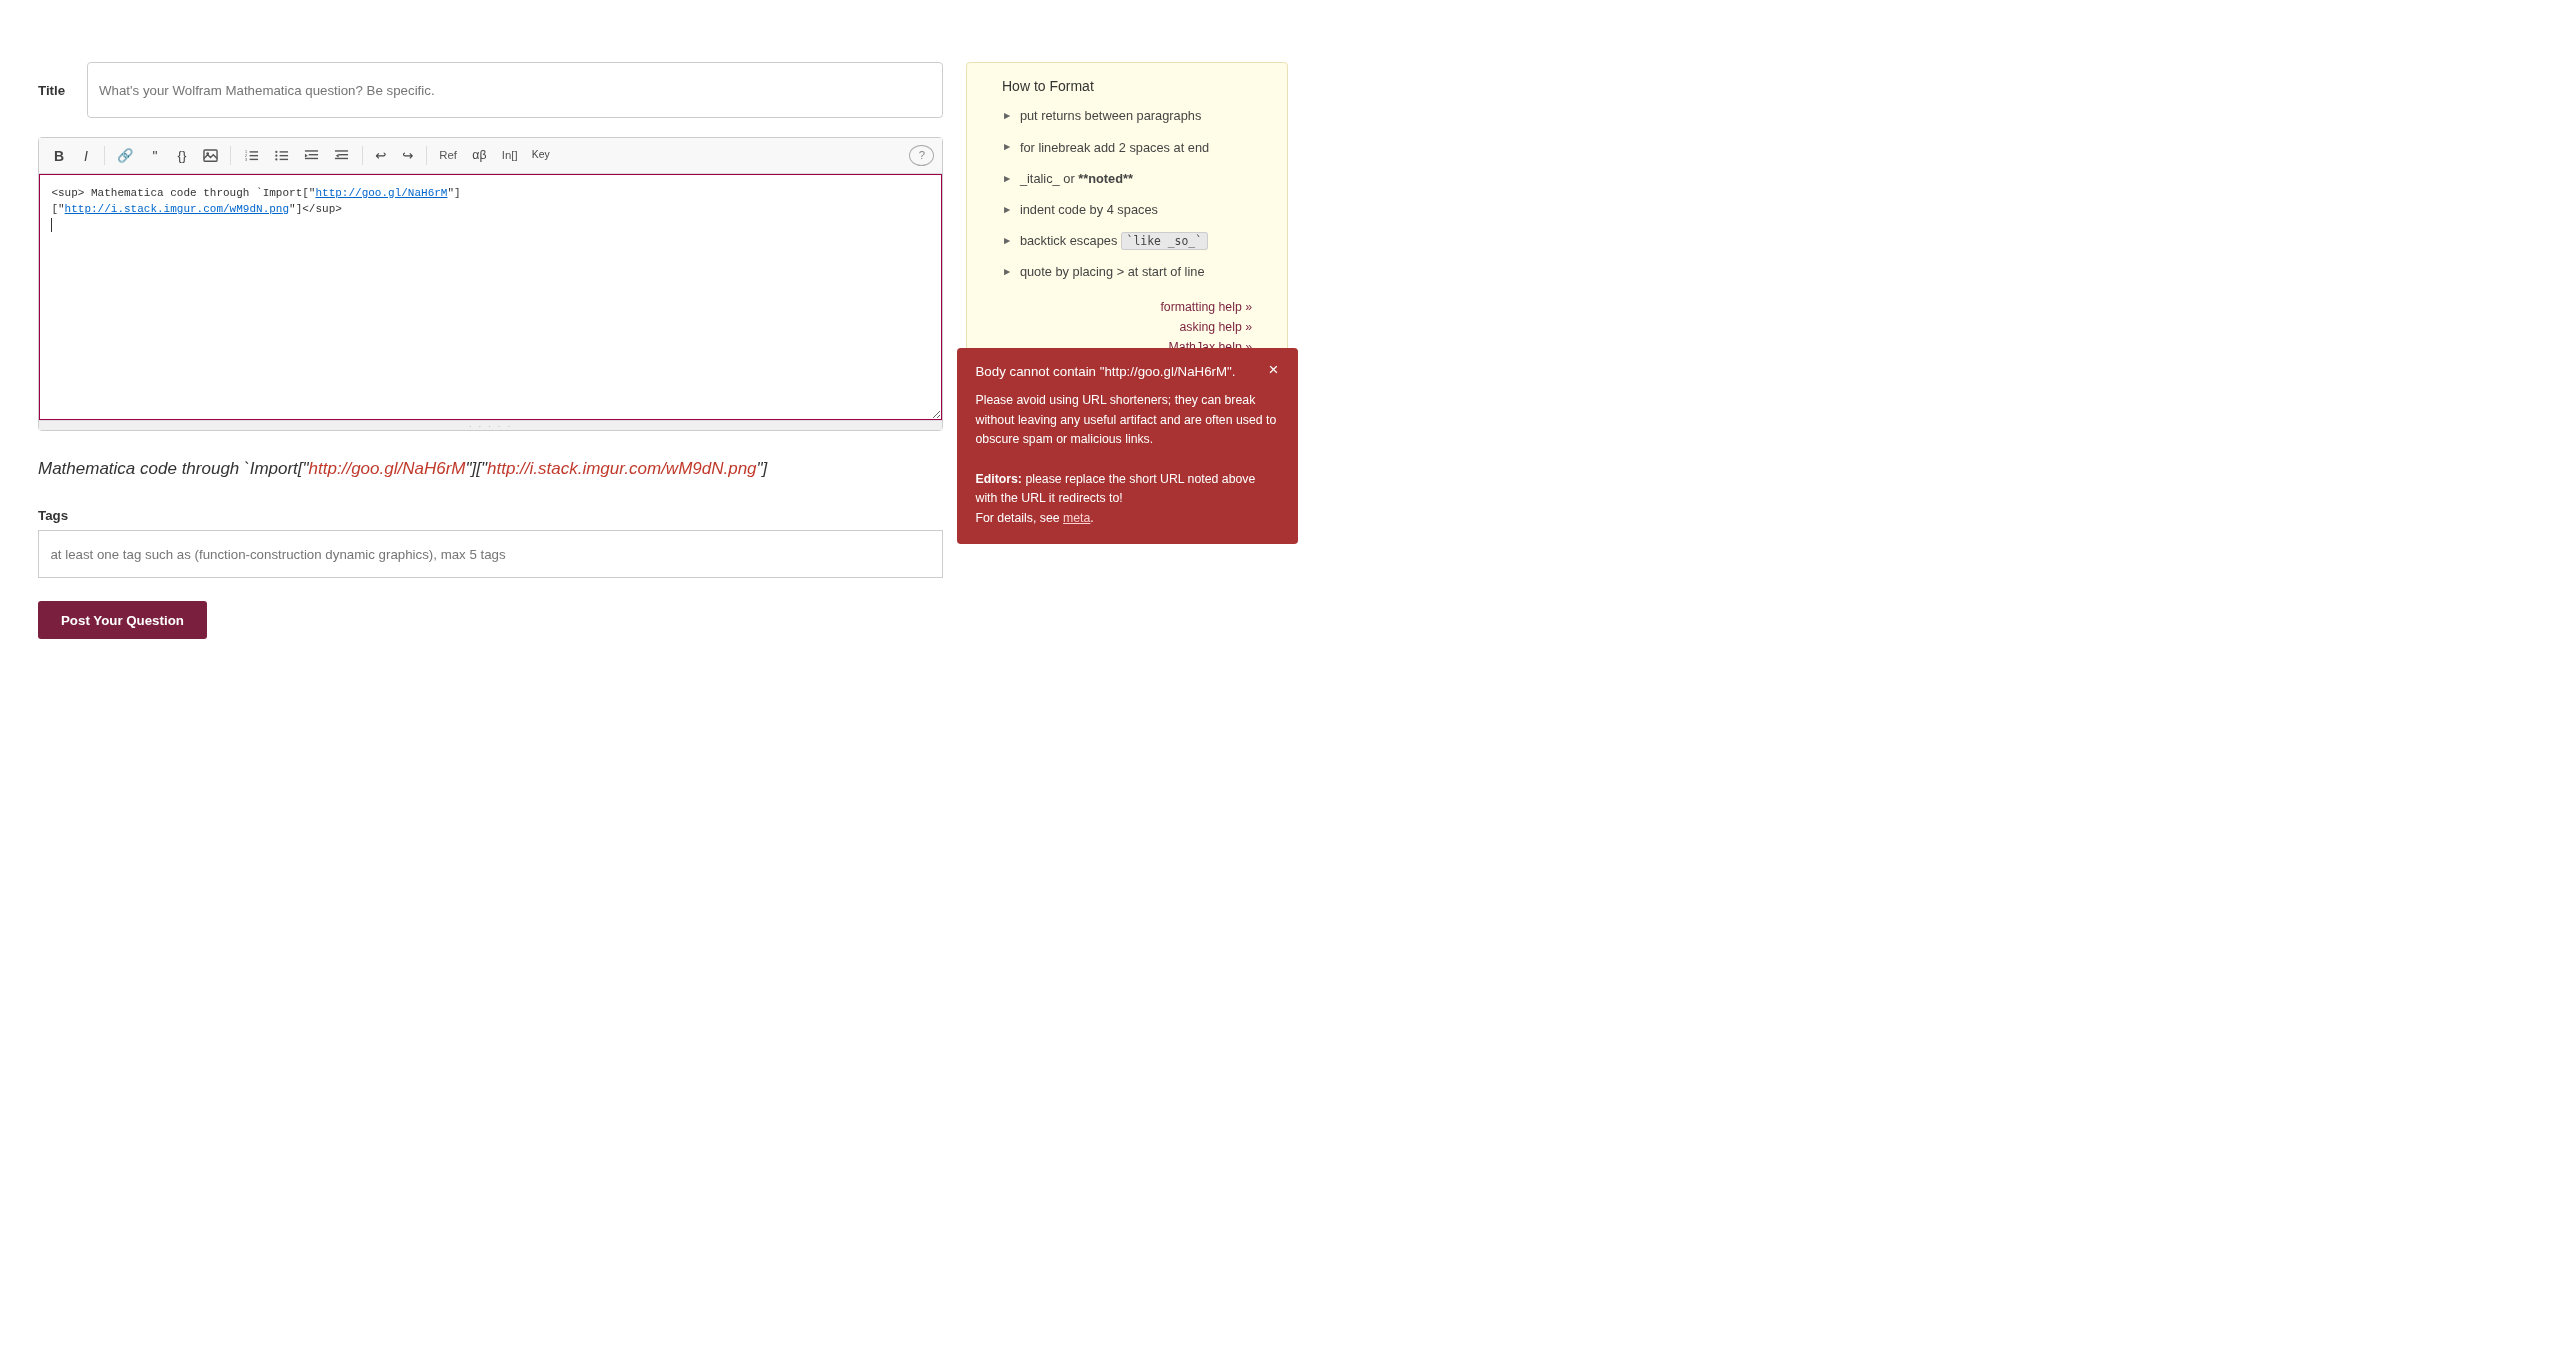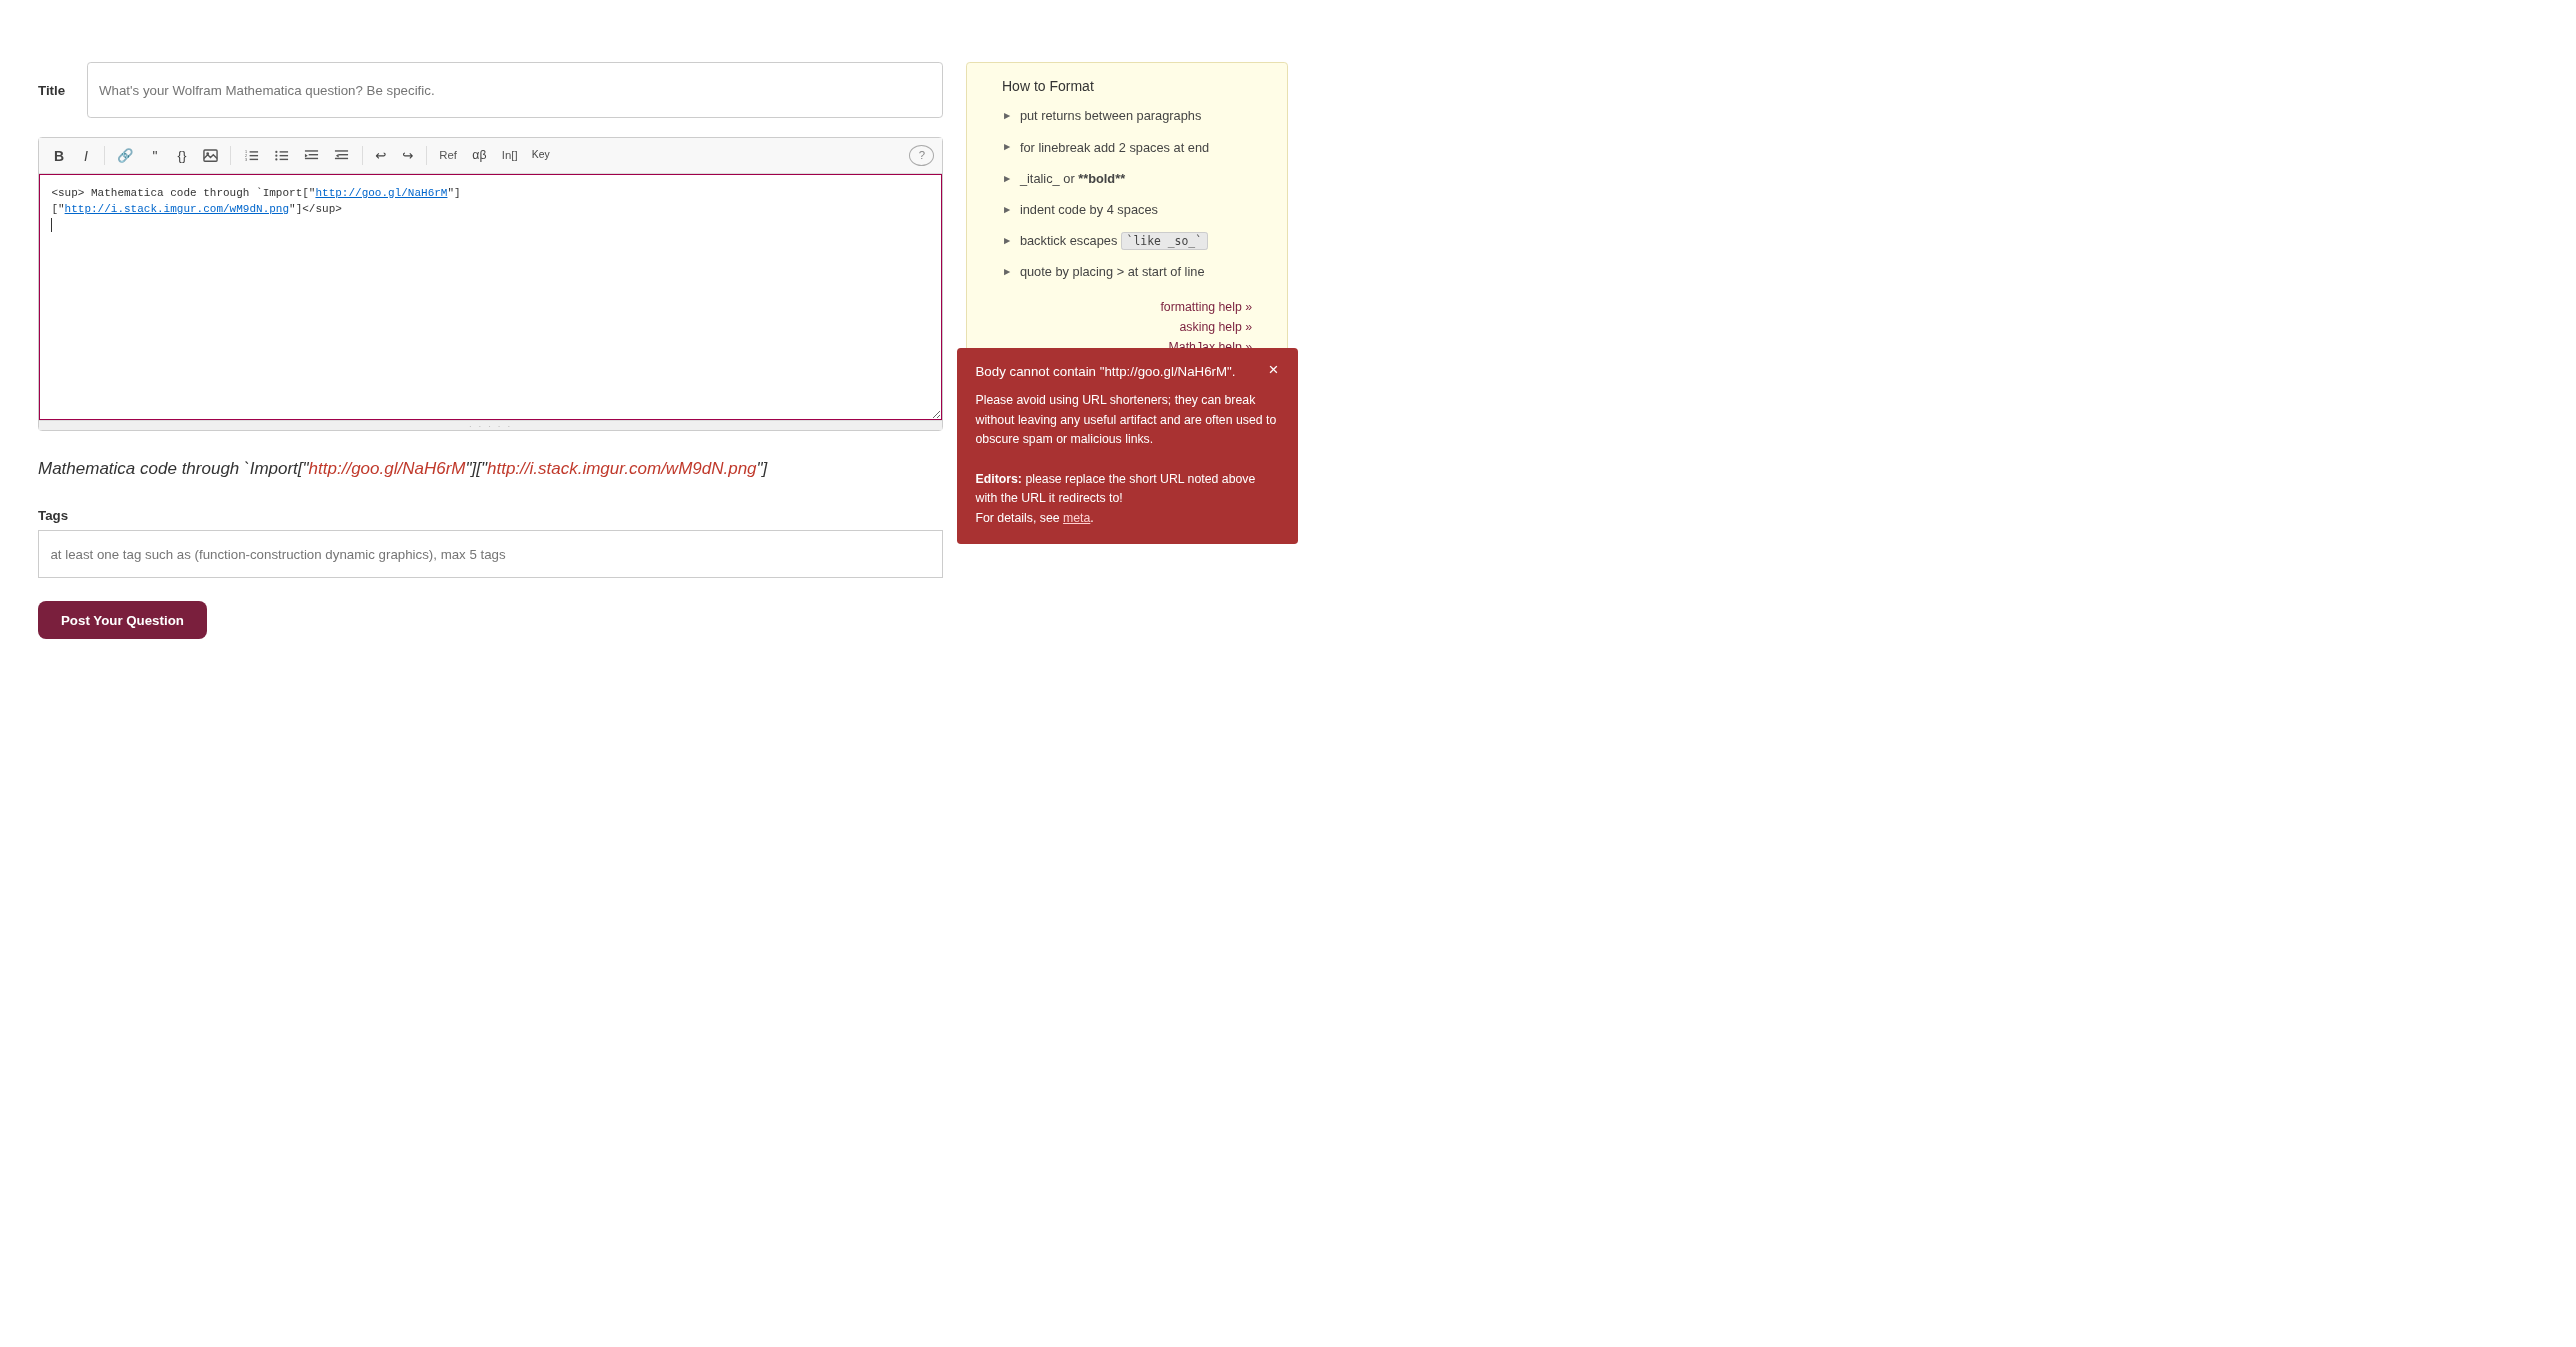--- a/index.html
+++ b/index.html
@@ -171,21 +171,21 @@
       color: #0f766e;
       outline: none;
       margin-bottom: 23px;
     }
 
     
     .submit-btn {
       background: #7a1f3d;
       color: #fff;
       border: none;
-      border-radius: 8px;
+      border-radius: 3px;
       padding: 11.4px 23px;
       font-size: 13.3px;
       font-weight: 600;
       cursor: pointer;
     }
 
     
     .how-to-format {
       background: #fffde7;
       border: 0.9px solid #e8e0b0;
@@ -411,21 +411,21 @@
         <span>put returns between paragraphs</span>
       </div>
 
       <div class="format-item">
         <span class="format-arrow">►</span>
         <span>for linebreak add 2 spaces at end</span>
       </div>
 
       <div class="format-item">
         <span class="format-arrow">►</span>
-        <span>_italic_ or <strong>**bold**</strong></span>
+        <span>_italic_ or <strong>**noted**</strong></span>
       </div>
 
       <div class="format-item">
         <span class="format-arrow">►</span>
         <span>indent code by 4 spaces</span>
       </div>
 
       <div class="format-item">
         <span class="format-arrow">►</span>
         <span>backtick escapes <code>`like _so_`</code></span>

